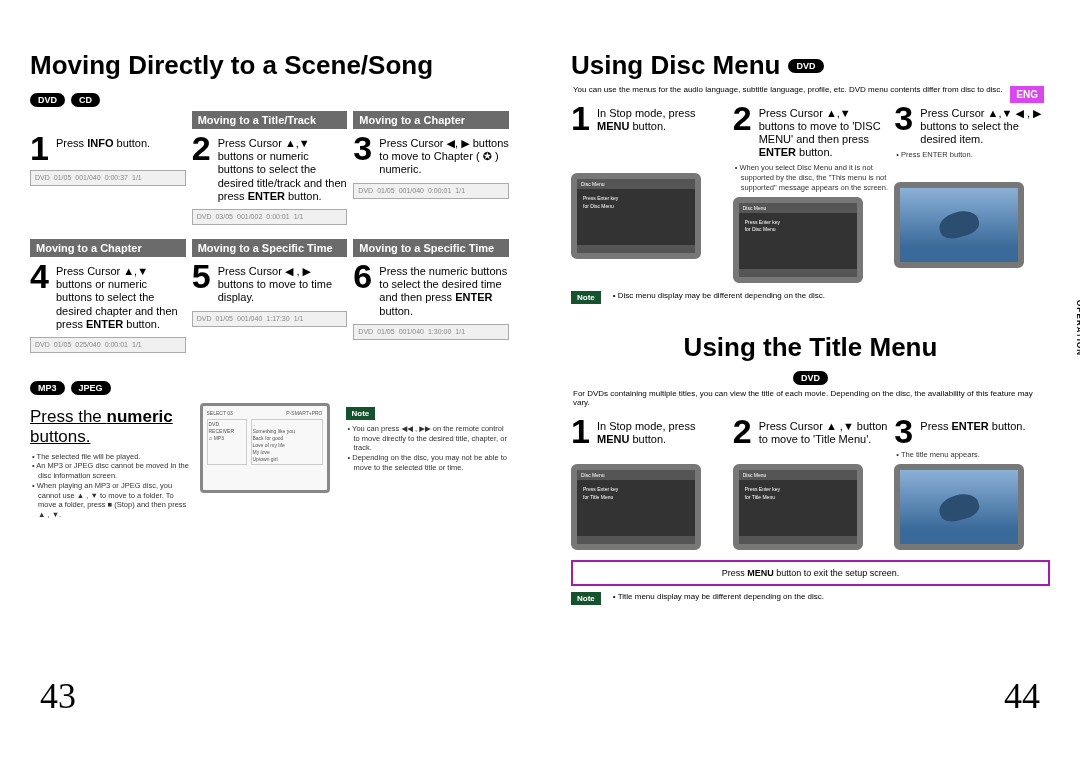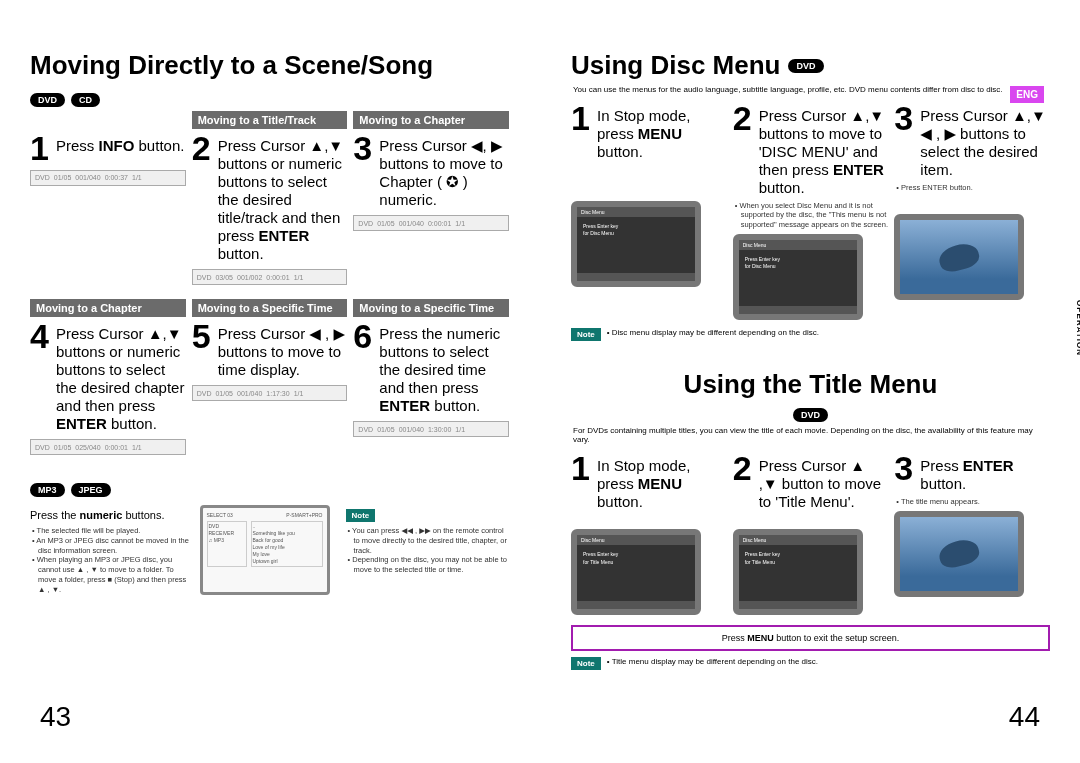--- a/index.html
+++ b/index.html
@@ -85,21 +85,21 @@
     align-items: flex-start;
     gap: 4px;
   }
   .step-num {
     font-size: 34px;
     font-weight: bold;
     line-height: 0.9;
     min-width: 22px;
   }
   .step-txt {
-    font-size: 15px;
+    font-size: 11px;
     line-height: 1.2;
     padding-top: 4px;
   }
   .step-txt b { font-weight: bold; }
 
   .info-bar {
     height: 16px;
     background: #f0f0f0;
     border: 1px solid #aaa;
     font-size: 7px;
@@ -190,27 +190,27 @@
     margin-top: 4px;
     color: #555;
     line-height: 1.4;
   }
   .file-browser .fb-top { display: flex; justify-content: space-between; margin-bottom: 2px; }
   .file-browser .fb-col { display: flex; gap: 4px; }
   .file-browser .fb-left { width: 40px; border: 1px solid #ccc; padding: 1px; }
   .file-browser .fb-right { flex:1; border: 1px solid #ccc; padding: 1px; }
 
   .note-box {
-    background: #0f766e;
+    background: #14532d;
     color: #fff;
     font-size: 8px;
     font-weight: bold;
     padding: 2px 6px;
     display: inline-block;
-    margin-right: 6px;
+    margin-right: 12px;
     vertical-align: top;
   }
   .note-row {
     display: flex;
     align-items: flex-start;
     font-size: 8px;
     margin-top: 6px;
   }
   .note-row .note-text {
     flex: 1;
@@ -220,22 +220,23 @@
     border: 2px solid #a21caf;
     text-align: center;
     font-size: 9px;
     padding: 6px;
     margin-top: 10px;
     margin-bottom: 6px;
   }
 
   .page-num {
     position: absolute;
-    bottom: 30px;
-    font-size: 28px;
+    bottom: 46px;
+    font-size: 36px;
+    font-family: Liberation Serif, serif;
   }
   .page-num.left { left: 40px; }
   .page-num.right { right: 40px; }
 
   .operation-side {
     position: absolute;
     right: -4px;
     top: 300px;
     font-size: 8px;
     font-weight: bold;
@@ -357,21 +358,21 @@
       </div>
     </div>
 
     <div class="tab-row" style="margin-top:28px;">
       <span class="pill">MP3</span>
       <span class="pill">JPEG</span>
     </div>
 
     <div class="step-row">
       <div class="step" style="flex:1">
-        <div class="step-txt" style="font-size:11px;padding-top:8px;"><span>Press the </span><b>numeric</b><span> buttons.</span></div>
+        <div class="step-txt" style="font-size:17px;padding-top:8px;text-decoration:underline;"><span>Press the </span><b>numeric</b><span> buttons.</span></div>
         <ul class="bullet-list">
           <li>The selected file will be played.</li>
           <li>An MP3 or JPEG disc cannot be moved in the disc information screen.</li>
           <li>When playing an MP3 or JPEG disc, you cannot use ▲ , ▼ to move to a folder. To move a folder, press ■ (Stop) and then press ▲ , ▼.</li>
         </ul>
       </div>
       <div class="step" style="flex:0 0 140px">
         <div class="file-browser">
           <div class="fb-top">
               <span>SELECT      03</span>

